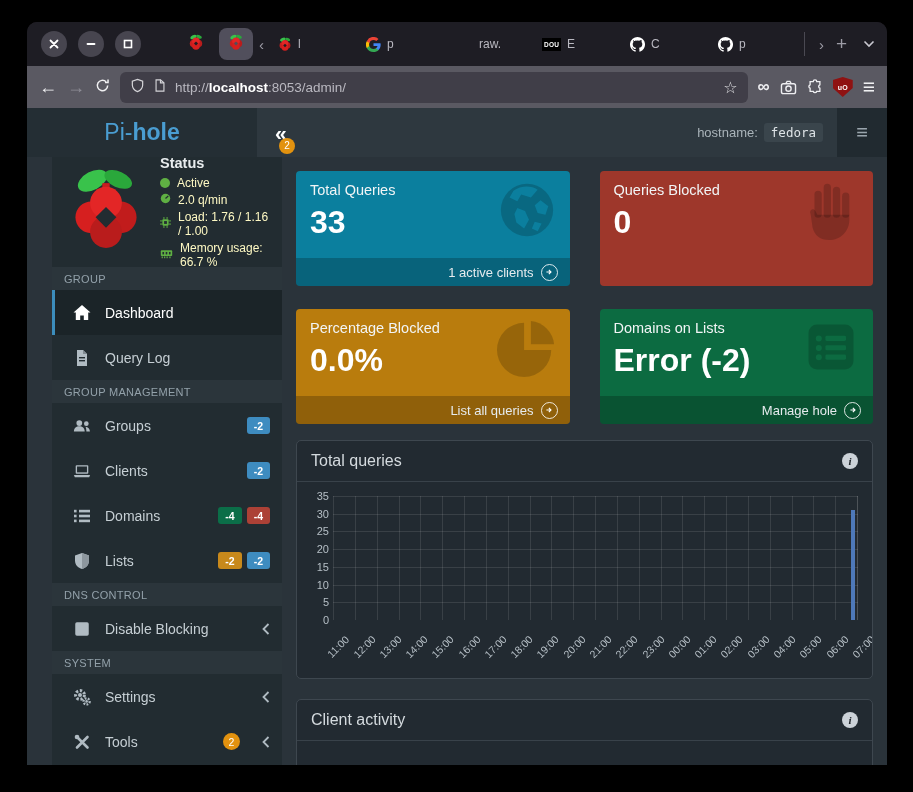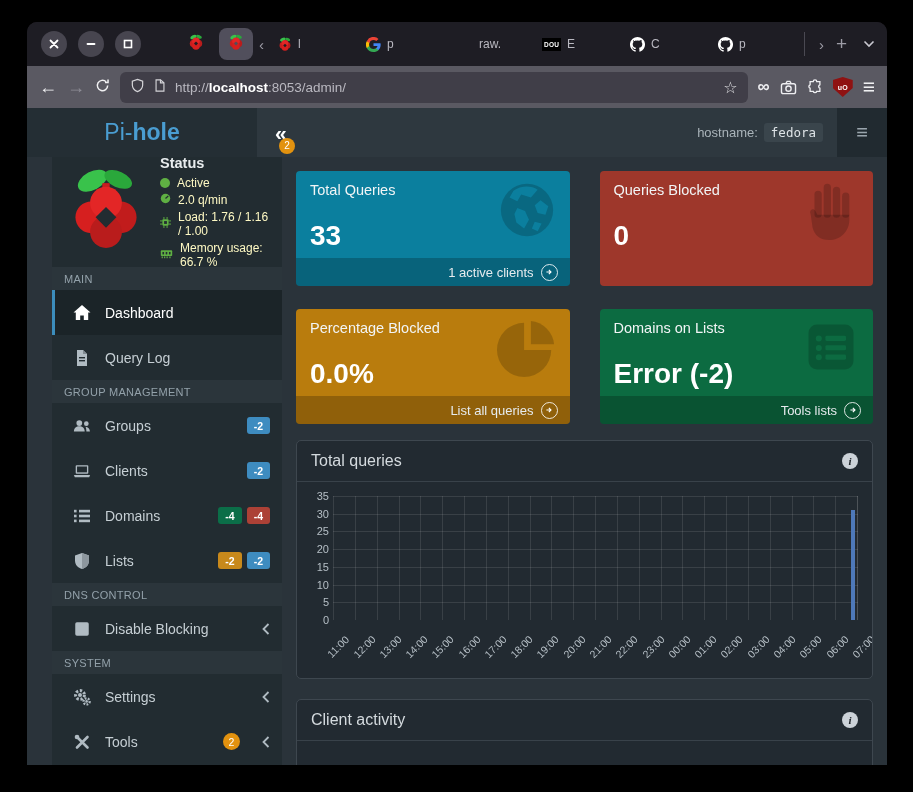--- a/index.html
+++ b/index.html
@@ -65,21 +65,21 @@
   .badge.orange{background:#c8891b;}
   .cbadge{margin-left:auto;width:17px;height:17px;border-radius:50%;background:#e2920f;color:#fff;font-size:10.5px;display:flex;align-items:center;justify-content:center;}
   .chev{margin-left:auto;display:flex;align-items:center;}
   .chev.after-badge{margin-left:8px;}
 
   .content{flex:1;overflow:hidden;padding:14px;box-sizing:border-box;}
   .cards{display:grid;grid-template-columns:1fr 1fr;column-gap:30px;row-gap:23px;}
   .card{position:relative;height:115px;border-radius:4px;overflow:hidden;color:#fff;}
   .card .inner{padding:11px 14px;}
   .card .ttl{font-size:14.5px;color:#f2f5f6;}
-  .card .val{font-size:28px;font-weight:bold;margin-top:22px;}
+  .card .val{font-size:32px;font-weight:bold;margin-top:6px;}
   .card .bigicon{position:absolute;top:8px;right:12px;}
   .card .foot{position:absolute;left:0;right:0;bottom:0;height:28px;background:rgba(0,0,0,0.22);display:flex;align-items:center;justify-content:flex-end;gap:7px;padding-right:12px;font-size:13px;color:#e6ebee;cursor:pointer;}
   .goarrow{width:15px;height:15px;border:1.5px solid rgba(255,255,255,.85);border-radius:50%;display:flex;align-items:center;justify-content:center;flex:0 0 auto;}
   .card.teal{background:#0b7f9e;}
   .card.red{background:#9e372b;}
   .card.orange{background:#b97c0d;}
   .card.green{background:#0c6b41;}
 
   .panel{margin-top:16px;background:#222a31;border:1px solid #3e474f;border-radius:5px;overflow:hidden;}
   .panel.client{margin-top:20px;height:140px;}
@@ -319,21 +319,21 @@
                         <rect x="5" y="9" width="1.5" height="2.2"></rect>
                         <rect x="8" y="9" width="1.5" height="2.2"></rect>
                         <rect x="11.5" y="9" width="1.5" height="2.2"></rect>
                       </g>
                     </svg></span>
                   <span>Memory usage: 66.7 %</span>
                 </div>
           </div>
         </div>
 
-        <div class="sec-hd">MAIN</div>
+        <div class="sec-hd">GROUP</div>
         <div class="sitem active">
           <svg class="mi" viewBox="0 0 18 16">
                 <path fill="#ffffff" d="M9 0 17.5 7.5h-2.3V15h-4.4v-4.6H7.2V15H2.8V7.5H.5z"></path>
               </svg>
           <span>Dashboard</span>
         </div>
         <div class="sitem">
           <svg class="mi" viewBox="0 0 18 18">
                 <path fill="#b0bbc2" d="M4 1h6l4 4v12H4z"></path>
                 <path fill="#808a91" d="M10 1l4 4h-4z"></path>
@@ -521,21 +521,21 @@
                     <g fill="#0c6b41">
                       <circle cx="19" cy="23" r="3.2"></circle>
                       <rect x="26" y="20" width="22" height="5.5" rx="1.5"></rect>
                       <circle cx="19" cy="33" r="3.2"></circle>
                       <rect x="26" y="30" width="22" height="5.5" rx="1.5"></rect>
                       <circle cx="19" cy="43" r="3.2"></circle>
                       <rect x="26" y="40" width="22" height="5.5" rx="1.5"></rect>
                     </g>
                   </svg></span>
             <div class="foot">
-              <span>Tools lists</span>
+              <span>Manage hole</span>
               <span class="goarrow">
                     <svg width="8" height="8" viewBox="0 0 10 10" fill="none">
                       <path d="M1.8 5h5.4M4.8 2.3 7.5 5 4.8 7.7" stroke="#fff" stroke-width="1.4"></path>
                     </svg>
                   </span>
             </div>
           </div>
         </div>
 
         <div class="panel">

